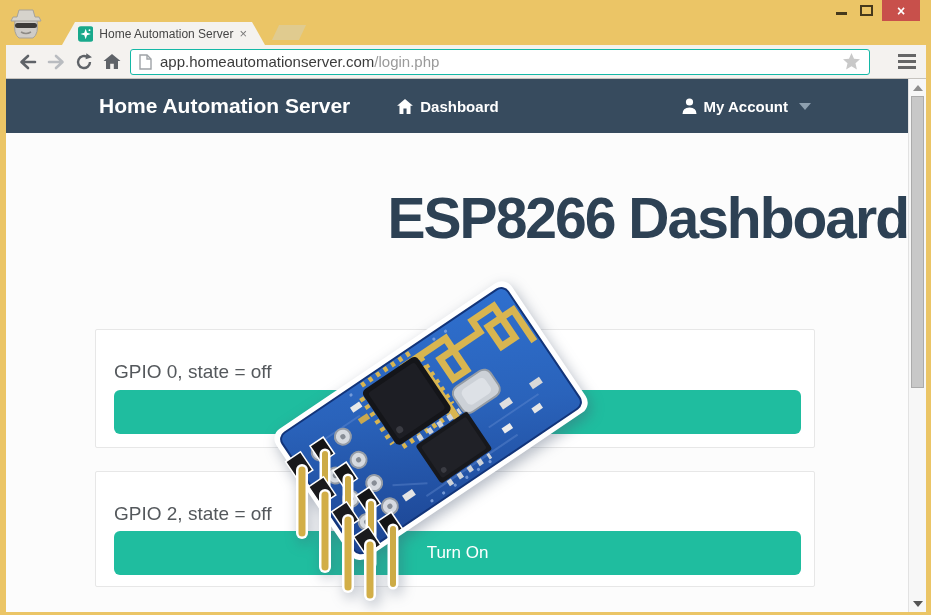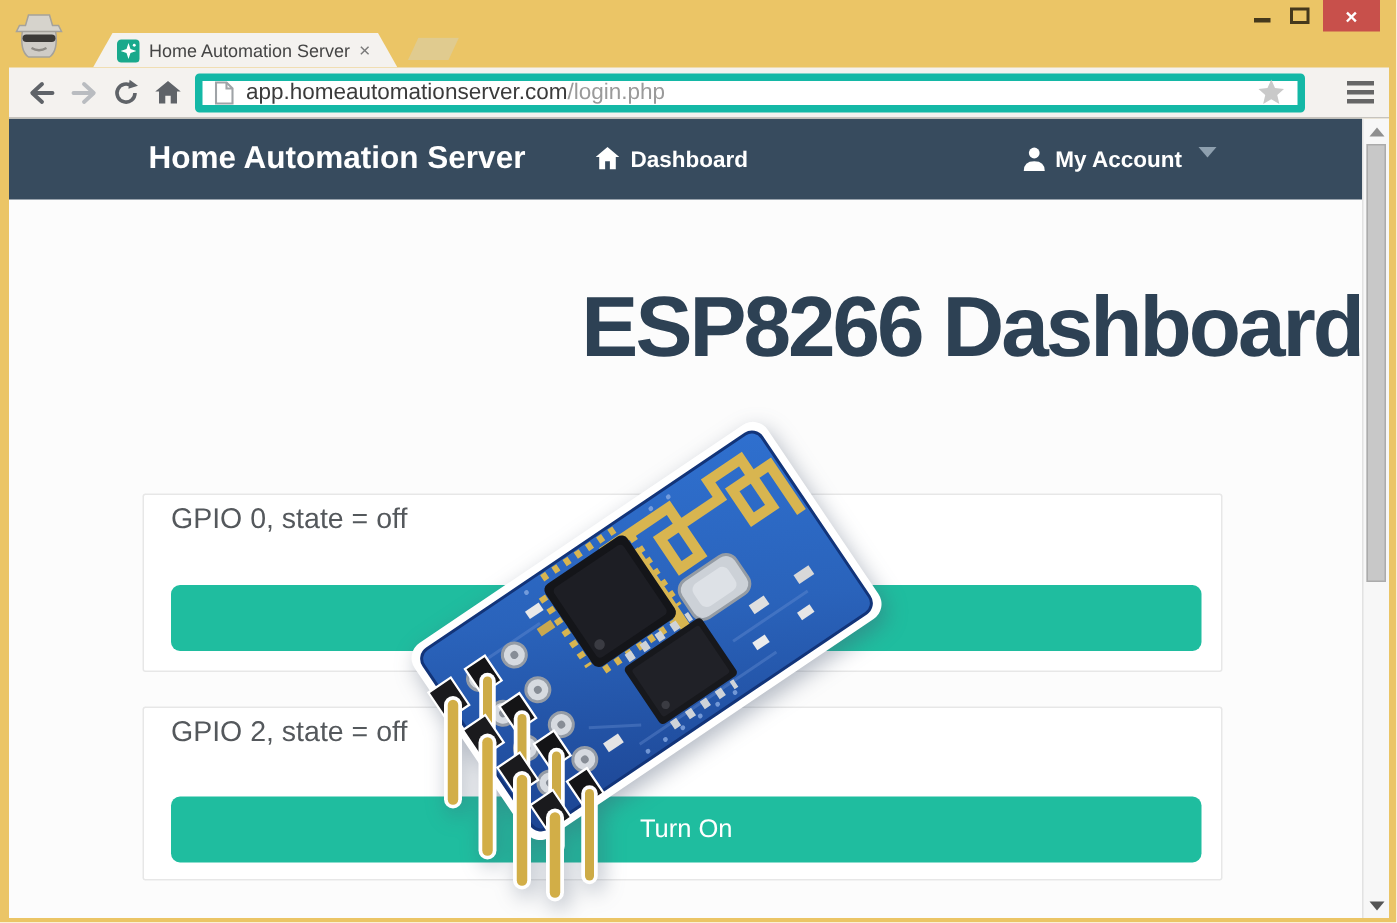--- a/index.html
+++ b/index.html
@@ -36,54 +36,54 @@
   }
   
   .toolbar {
     position:absolute; left:6px; top:45px; width:920px; height:34px;
     background:#f4f2ef; border-bottom:1px solid #c6c3be;
     display:flex; align-items:center;
   }
   .tool-btn { width:28px; height:28px; display:flex; align-items:center; justify-content:center; cursor:pointer; flex:0 0 auto; }
   .addressbar {
     height:26px; flex:1; margin:0 24px 0 4px; background:#fff;
-    border:5px solid #14b8a6; border-radius:3px;
+    border:1px solid #14b8a6; border-radius:3px;
     display:flex; align-items:center; padding:0 8px; cursor:text;
   }
   .url { font-size:15px; margin-left:8px; white-space:nowrap; overflow:hidden; flex:1; }
   .url .domain { color:#3b3b3b; }
   .url .path { color:#9a9a9a; }
   .menu-btn { width:26px; height:26px; margin-right:6px; display:flex; flex-direction:column; justify-content:center; gap:3px; cursor:pointer; flex:0 0 auto; }
   .menu-btn i { display:block; width:18px; height:3px; background:#666; margin:0 auto; }
   
   .viewport {
     position:absolute; left:6px; top:79px; width:902px; height:533px;
     background:#fcfcfc; overflow:hidden;
   }
   .navbar {
     position:absolute; left:0; top:0; width:902px; height:54px;
     background:#374b5e; display:flex; align-items:center; color:#fff;
   }
   .brand { font-size:21px; font-weight:bold; margin-left:93px; cursor:pointer; white-space:nowrap; }
-  .nav-link { display:flex; align-items:flex-start; gap:7px; font-size:15px; font-weight:bold; cursor:pointer; }
+  .nav-link { display:flex; align-items:center; gap:7px; font-size:15px; font-weight:bold; cursor:pointer; }
   .nav-dashboard { margin-left:47px; }
   .nav-account { margin-left:auto; margin-right:97px; }
   .caret { width:0; height:0; border-left:6px solid transparent; border-right:6px solid transparent; border-top:7px solid #8ea0af; margin-left:4px; }
   .page-title {
     position:absolute; left:0; top:106px; width:100%;
     text-align:right; font-size:57px; font-weight:bold; letter-spacing:-2px;
     color:#2d4154;
   }
   .panel {
     position:absolute; left:89px; width:720px;
     background:#fff; border:1px solid #e7e7e7; border-radius:2px;
   }
   .panel-1 { top:250px; height:119px; }
   .panel-2 { top:392px; height:116px; }
-  .gpio-label { position:absolute; left:18px; top:6px; font-size:19px; color:#54585c; }
+  .gpio-label { position:absolute; left:18px; top:31px; font-size:19px; color:#54585c; }
   .turn-btn {
     position:absolute; left:18px; width:687px; height:44px;
     background:#1fbd9f; border:none; border-radius:6px;
     color:#fff; font-size:17px; font-family:"Liberation Sans", sans-serif;
     cursor:pointer; display:flex; align-items:center; justify-content:center;
   }
   .panel-1 .turn-btn { top:60px; }
   .panel-2 .turn-btn { top:59px; }
   .esp-img { position:absolute; left:249px; top:191px; z-index:5; pointer-events:none;
     filter:drop-shadow(3px 5px 7px rgba(70,85,110,.4)); }

